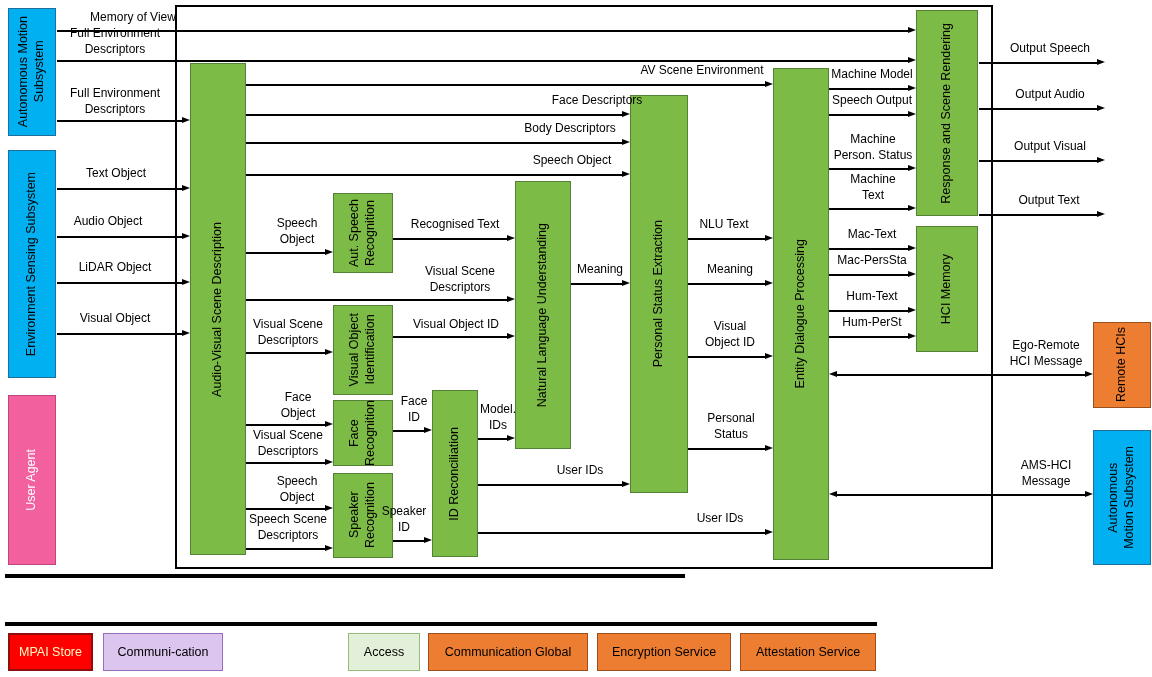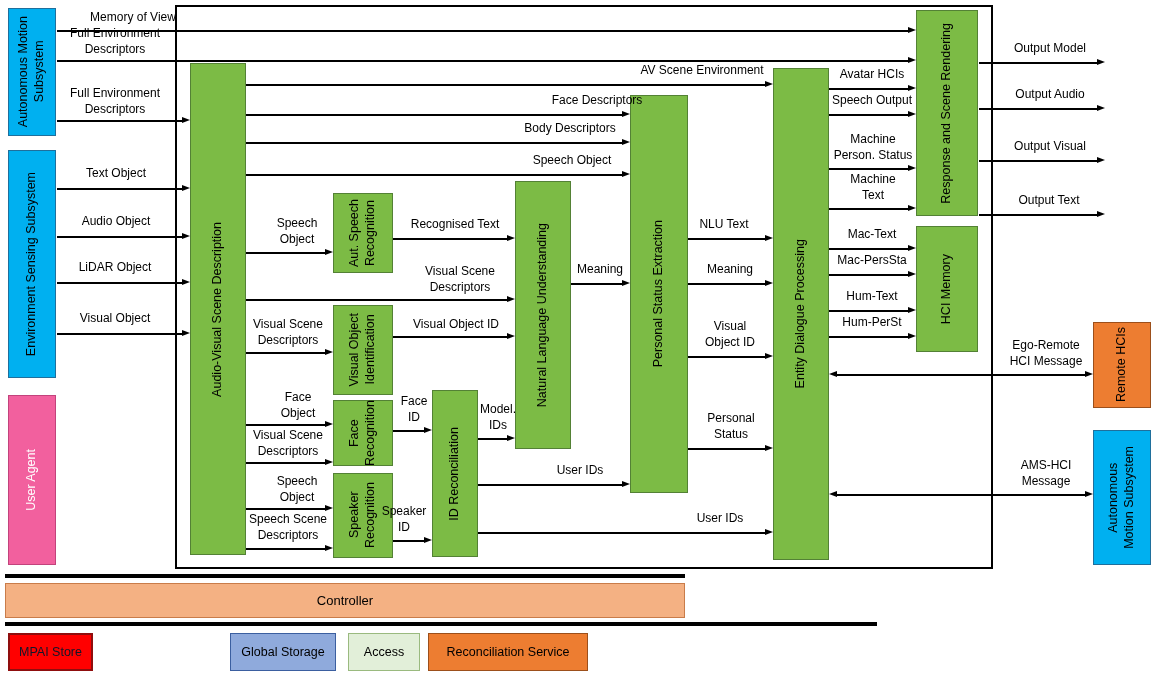--- a/index.html
+++ b/index.html
@@ -16,21 +16,21 @@
   .frame{position:absolute;border:2px solid #000;box-sizing:border-box;background:transparent;}
   .edge{position:absolute;height:1.5px;background:#000;}
   .edge.r::after{content:'';position:absolute;right:-8px;top:-2.9px;width:0;height:0;
      border-top:3.6px solid transparent;border-bottom:3.6px solid transparent;border-left:8px solid #000;}
   .edge.l::before{content:'';position:absolute;left:-8px;top:-2.9px;width:0;height:0;
      border-top:3.6px solid transparent;border-bottom:3.6px solid transparent;border-right:8px solid #000;}
   .elabel{position:absolute;font-size:12px;line-height:15.5px;text-align:center;
           white-space:pre-line;}
   .busbar{position:absolute;height:4px;background:#000;}
   .controller{background:#F4B183;border:1px solid #c97c4a;font-size:13px;}
-  .svc-red{background:#FF0000;border:2px solid #8f0e0e;color:#0f172a;text-align:right;}
+  .svc-red{background:#FF0000;border:2px solid #8f0e0e;color:#fef9c3;text-align:right;}
   .svc-lav{background:#DCC5EE;border:1.5px solid #9a6fc0;}
   .svc-blu{background:#8FAADC;border:1.5px solid #3b5fa0;}
   .svc-grn{background:#E2EFD9;border:1.5px solid #9aba7f;}
 </style>
 </head>
 <body>
 
 <div id="canvas">
 
   <div class="frame" style="left:175px;top:5px;width:818px;height:564px"></div>
@@ -136,21 +136,21 @@
   <div class="edge r" style="left:979px;top:214px;width:118px"></div>
   <div class="edge l r" style="left:837px;top:374px;width:248px"></div>
   <div class="edge l r" style="left:837px;top:494px;width:248px"></div>
 
   <div class="elabel" style="left:90px;top:10px;width:86px">Memory of View</div>
   <div class="elabel" style="left:58px;top:26px;width:114px">Full Environment
 Descriptors</div>
   <div class="elabel" style="left:58px;top:86px;width:114px">Full Environment
 Descriptors</div>
   <div class="elabel" style="left:70px;top:166px;width:92px">Text Object</div>
-  <div class="elabel" style="left:66px;top:214px;width:100px">Audio Object</div>
+  <div class="elabel" style="left:58px;top:214px;width:100px">Audio Object</div>
   <div class="elabel" style="left:64px;top:260px;width:102px">LiDAR Object</div>
   <div class="elabel" style="left:64px;top:311px;width:102px">Visual Object</div>
   <div class="elabel" style="left:636px;top:63px;width:132px">AV Scene Environment</div>
   <div class="elabel" style="left:544px;top:93px;width:106px">Face Descriptors</div>
   <div class="elabel" style="left:518px;top:121px;width:104px">Body Descriptors</div>
   <div class="elabel" style="left:524px;top:153px;width:96px">Speech Object</div>
   <div class="elabel" style="left:266px;top:216px;width:62px">Speech
 Object</div>
   <div class="elabel" style="left:398px;top:217px;width:114px">Recognised Text</div>
   <div class="elabel" style="left:412px;top:264px;width:96px">Visual Scene
@@ -174,51 +174,54 @@
 IDs</div>
   <div class="elabel" style="left:572px;top:262px;width:56px">Meaning</div>
   <div class="elabel" style="left:548px;top:463px;width:64px">User IDs</div>
   <div class="elabel" style="left:688px;top:217px;width:72px">NLU Text</div>
   <div class="elabel" style="left:700px;top:262px;width:60px">Meaning</div>
   <div class="elabel" style="left:698px;top:319px;width:64px">Visual
 Object ID</div>
   <div class="elabel" style="left:700px;top:411px;width:62px">Personal
 Status</div>
   <div class="elabel" style="left:688px;top:511px;width:64px">User IDs</div>
-  <div class="elabel" style="left:830px;top:67px;width:84px">Avatar HCIs</div>
+  <div class="elabel" style="left:830px;top:67px;width:84px">Machine Model</div>
   <div class="elabel" style="left:828px;top:93px;width:88px">Speech Output</div>
   <div class="elabel" style="left:827px;top:132px;width:92px">Machine
 Person. Status</div>
   <div class="elabel" style="left:845px;top:172px;width:56px">Machine
 Text</div>
   <div class="elabel" style="left:832px;top:227px;width:80px">Mac-Text</div>
   <div class="elabel" style="left:828px;top:253px;width:88px">Mac-PersSta</div>
   <div class="elabel" style="left:832px;top:289px;width:80px">Hum-Text</div>
   <div class="elabel" style="left:830px;top:315px;width:84px">Hum-PerSt</div>
-  <div class="elabel" style="left:998px;top:41px;width:104px">Output Model</div>
+  <div class="elabel" style="left:998px;top:41px;width:104px">Output Speech</div>
   <div class="elabel" style="left:1000px;top:87px;width:100px">Output Audio</div>
   <div class="elabel" style="left:1000px;top:139px;width:100px">Output Visual</div>
   <div class="elabel" style="left:1002px;top:193px;width:94px">Output Text</div>
   <div class="elabel" style="left:1000px;top:338px;width:92px">Ego-Remote
 HCI Message</div>
   <div class="elabel" style="left:1006px;top:458px;width:80px">AMS-HCI
 Message</div>
 
   <div class="busbar" style="left:5px;top:574px;width:680px"></div>
-  <div class="box controller" style="left:5px;top:583px;width:680px;height:35px">
-    <span>Controller</span>
-    </div>
   <div class="busbar" style="left:5px;top:622px;width:872px"></div>
 
   <div class="box svc-red" style="left:8px;top:633px;width:85px;height:38px">
     <span>MPAI Store</span>
     </div>
-  <div class="box svc-blu" style="left:230px;top:633px;width:106px;height:38px">
-    <span>Global Storage</span>
+  <div class="box svc-lav" style="left:103px;top:633px;width:120px;height:38px">
+    <span>Communi-cation</span>
     </div>
   <div class="box svc-grn" style="left:348px;top:633px;width:72px;height:38px">
     <span>Access</span>
     </div>
   <div class="box orange" style="left:428px;top:633px;width:160px;height:38px">
-    <span>Reconciliation Service</span>
+    <span>Communication Global</span>
+    </div>
+  <div class="box orange" style="left:597px;top:633px;width:134px;height:38px">
+    <span>Encryption Service</span>
+    </div>
+  <div class="box orange" style="left:740px;top:633px;width:136px;height:38px">
+    <span>Attestation Service</span>
     </div>
 
 </div>
 
 </body></html>

